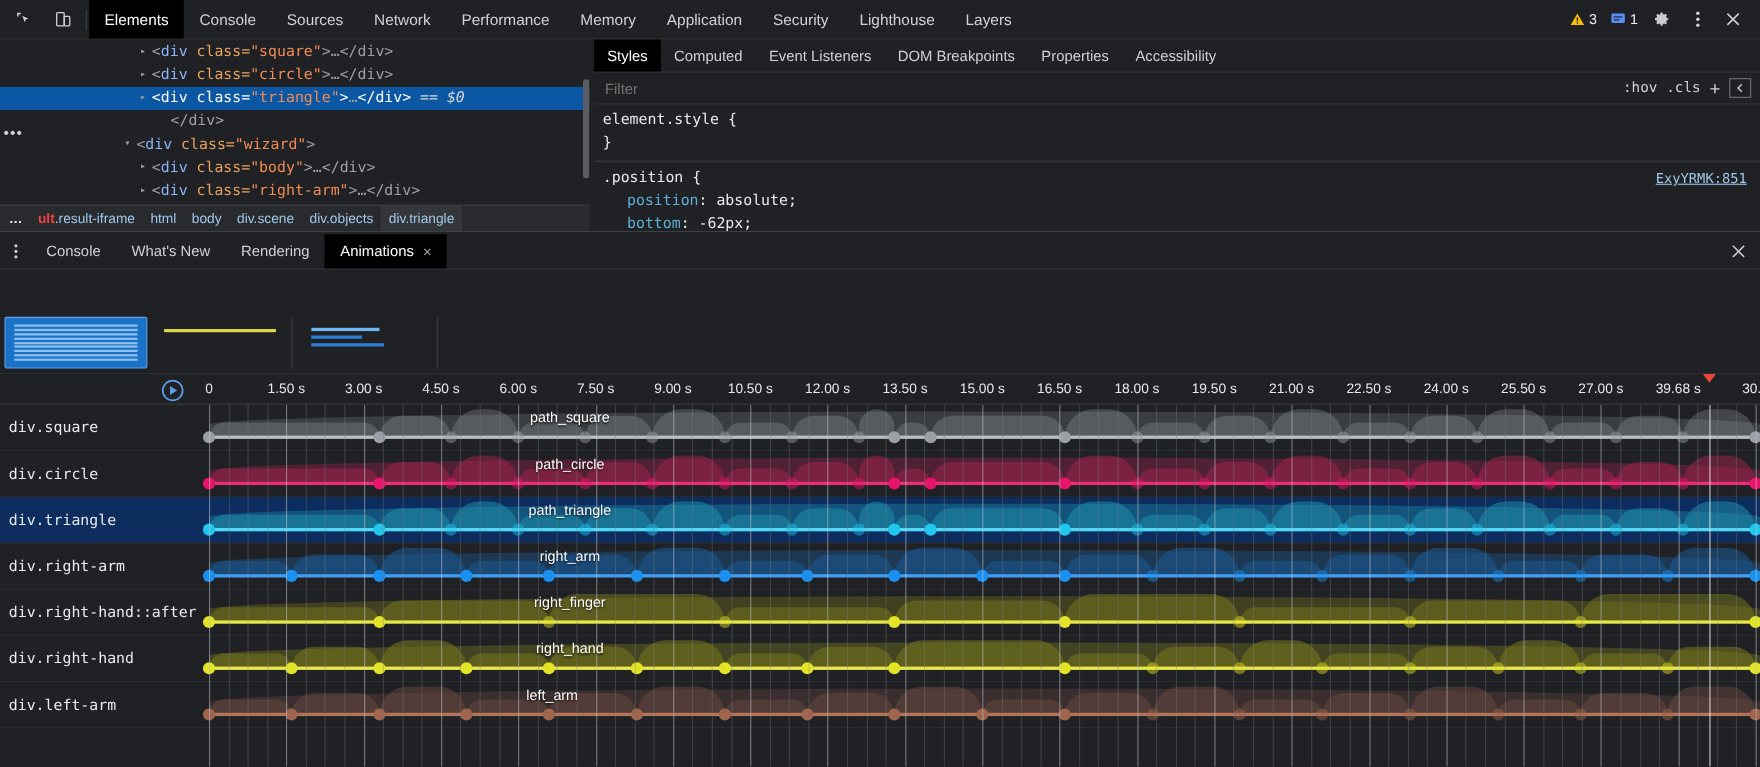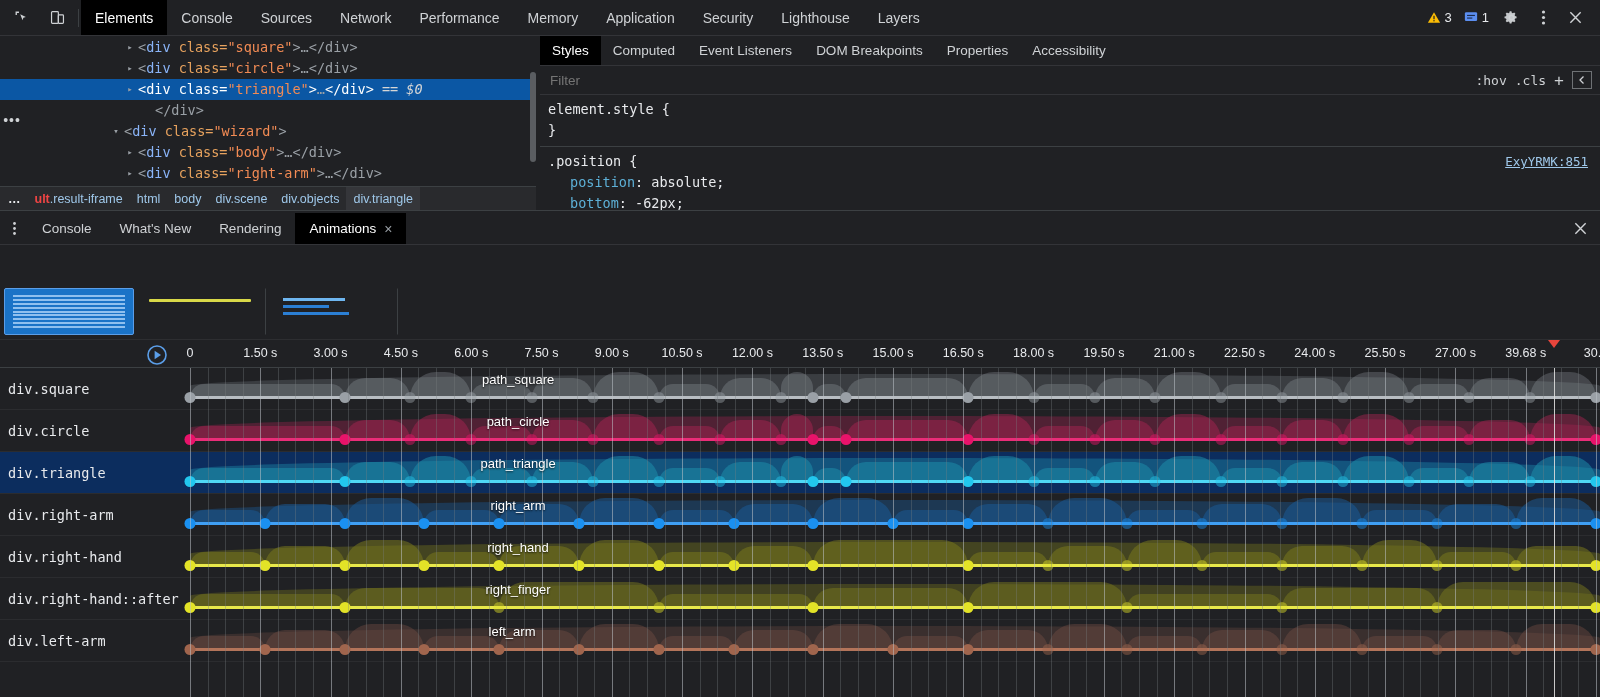--- a/index.html
+++ b/index.html
@@ -665,20 +665,49 @@
             <div class="kf" style="left: 468.667px; background: rgb(26, 144, 240);"></div>
             <div class="kf" style="left: 543.653px; background: rgb(26, 144, 240);"></div>
             <div class="kf" style="left: 623.327px; background: rgb(26, 144, 240);"></div>
             <div class="kf" style="left: 703px; background: rgb(26, 144, 240);"></div>
             <div class="kf" style="left: 777.987px; background: rgb(26, 144, 240);"></div>
             <div class="kf" style="left: 1406px; background: rgb(26, 144, 240);"></div>
             <div class="trackname" style="left: 328.067px; transform: translateX(-50%);">right_arm</div>
           </div>
         </div>
         <div class="arow">
+          <div class="rowname">div.right-hand::after</div>
+          <div class="track">
+            <div class="blob-layer">
+              <div style="position: absolute; left: 0px; right: 0px; bottom: 12px; height: 24px; background: rgba(120, 120, 30, 0.5); border-radius: 50% 50% 0px 0px; opacity: 0.75;"></div>
+              <div style="position: absolute; left: 0px; width: 154.66px; bottom: 12px; height: 14px; background: rgba(120, 120, 30, 0.5); border-radius: 77.33px 77.33px 0px 0px;"></div>
+              <div style="position: absolute; left: 154.66px; width: 154.66px; bottom: 12px; height: 20px; background: rgba(120, 120, 30, 0.5); border-radius: 77.33px 77.33px 0px 0px;"></div>
+              <div style="position: absolute; left: 309.32px; width: 159.347px; bottom: 12px; height: 26px; background: rgba(120, 120, 30, 0.5); border-radius: 79.6733px 79.6733px 0px 0px;"></div>
+              <div style="position: absolute; left: 468.667px; width: 154.66px; bottom: 12px; height: 14px; background: rgba(120, 120, 30, 0.5); border-radius: 77.33px 77.33px 0px 0px;"></div>
+              <div style="position: absolute; left: 623.327px; width: 154.66px; bottom: 12px; height: 20px; background: rgba(120, 120, 30, 0.5); border-radius: 77.33px 77.33px 0px 0px;"></div>
+              <div style="position: absolute; left: 777.987px; width: 159.347px; bottom: 12px; height: 26px; background: rgba(120, 120, 30, 0.5); border-radius: 79.6733px 79.6733px 0px 0px;"></div>
+              <div style="position: absolute; left: 937.333px; width: 154.66px; bottom: 12px; height: 14px; background: rgba(120, 120, 30, 0.5); border-radius: 77.33px 77.33px 0px 0px;"></div>
+              <div style="position: absolute; left: 1091.99px; width: 154.66px; bottom: 12px; height: 20px; background: rgba(120, 120, 30, 0.5); border-radius: 77.33px 77.33px 0px 0px;"></div>
+              <div style="position: absolute; left: 1246.65px; width: 159.347px; bottom: 12px; height: 26px; background: rgba(120, 120, 30, 0.5); border-radius: 79.6733px 79.6733px 0px 0px;"></div>
+            </div>
+            <div class="baseline" style="background: rgb(232, 232, 74);"></div>
+            <div class="kf dim" style="left: 309.32px; background: rgb(227, 227, 39);"></div>
+            <div class="kf dim" style="left: 468.667px; background: rgb(227, 227, 39);"></div>
+            <div class="kf dim" style="left: 937.333px; background: rgb(227, 227, 39);"></div>
+            <div class="kf dim" style="left: 1091.99px; background: rgb(227, 227, 39);"></div>
+            <div class="kf dim" style="left: 1246.65px; background: rgb(227, 227, 39);"></div>
+            <div class="kf" style="left: 0px; background: rgb(227, 227, 39);"></div>
+            <div class="kf" style="left: 154.66px; background: rgb(227, 227, 39);"></div>
+            <div class="kf" style="left: 623.327px; background: rgb(227, 227, 39);"></div>
+            <div class="kf" style="left: 777.987px; background: rgb(227, 227, 39);"></div>
+            <div class="kf" style="left: 1406px; background: rgb(227, 227, 39);"></div>
+            <div class="trackname" style="left: 328.067px; transform: translateX(-50%);">right_finger</div>
+          </div>
+        </div>
+        <div class="arow">
           <div class="rowname">div.right-hand</div>
           <div class="track">
             <div class="blob-layer">
               <div style="position: absolute; left: 0px; right: 0px; bottom: 12px; height: 24px; background: rgba(120, 120, 30, 0.55); border-radius: 50% 50% 0px 0px; opacity: 0.75;"></div>
               <div style="position: absolute; left: 0px; width: 74.9867px; bottom: 12px; height: 14px; background: rgba(120, 120, 30, 0.55); border-radius: 37.4933px 37.4933px 0px 0px;"></div>
               <div style="position: absolute; left: 74.9867px; width: 79.6733px; bottom: 12px; height: 20px; background: rgba(120, 120, 30, 0.55); border-radius: 39.8367px 39.8367px 0px 0px;"></div>
               <div style="position: absolute; left: 154.66px; width: 79.6733px; bottom: 12px; height: 26px; background: rgba(120, 120, 30, 0.55); border-radius: 39.8367px 39.8367px 0px 0px;"></div>
               <div style="position: absolute; left: 234.333px; width: 74.9867px; bottom: 12px; height: 14px; background: rgba(120, 120, 30, 0.55); border-radius: 37.4933px 37.4933px 0px 0px;"></div>
               <div style="position: absolute; left: 309.32px; width: 79.6733px; bottom: 12px; height: 20px; background: rgba(120, 120, 30, 0.55); border-radius: 39.8367px 39.8367px 0px 0px;"></div>
               <div style="position: absolute; left: 388.993px; width: 79.6733px; bottom: 12px; height: 26px; background: rgba(120, 120, 30, 0.55); border-radius: 39.8367px 39.8367px 0px 0px;"></div>
@@ -707,49 +736,20 @@
             <div class="kf" style="left: 154.66px; background: rgb(227, 227, 39);"></div>
             <div class="kf" style="left: 234.333px; background: rgb(227, 227, 39);"></div>
             <div class="kf" style="left: 309.32px; background: rgb(227, 227, 39);"></div>
             <div class="kf" style="left: 388.993px; background: rgb(227, 227, 39);"></div>
             <div class="kf" style="left: 468.667px; background: rgb(227, 227, 39);"></div>
             <div class="kf" style="left: 543.653px; background: rgb(227, 227, 39);"></div>
             <div class="kf" style="left: 623.327px; background: rgb(227, 227, 39);"></div>
             <div class="kf" style="left: 777.987px; background: rgb(227, 227, 39);"></div>
             <div class="kf" style="left: 1406px; background: rgb(227, 227, 39);"></div>
             <div class="trackname" style="left: 328.067px; transform: translateX(-50%);">right_hand</div>
-          </div>
-        </div>
-        <div class="arow">
-          <div class="rowname">div.right-hand::after</div>
-          <div class="track">
-            <div class="blob-layer">
-              <div style="position: absolute; left: 0px; right: 0px; bottom: 12px; height: 24px; background: rgba(120, 120, 30, 0.5); border-radius: 50% 50% 0px 0px; opacity: 0.75;"></div>
-              <div style="position: absolute; left: 0px; width: 154.66px; bottom: 12px; height: 14px; background: rgba(120, 120, 30, 0.5); border-radius: 77.33px 77.33px 0px 0px;"></div>
-              <div style="position: absolute; left: 154.66px; width: 154.66px; bottom: 12px; height: 20px; background: rgba(120, 120, 30, 0.5); border-radius: 77.33px 77.33px 0px 0px;"></div>
-              <div style="position: absolute; left: 309.32px; width: 159.347px; bottom: 12px; height: 26px; background: rgba(120, 120, 30, 0.5); border-radius: 79.6733px 79.6733px 0px 0px;"></div>
-              <div style="position: absolute; left: 468.667px; width: 154.66px; bottom: 12px; height: 14px; background: rgba(120, 120, 30, 0.5); border-radius: 77.33px 77.33px 0px 0px;"></div>
-              <div style="position: absolute; left: 623.327px; width: 154.66px; bottom: 12px; height: 20px; background: rgba(120, 120, 30, 0.5); border-radius: 77.33px 77.33px 0px 0px;"></div>
-              <div style="position: absolute; left: 777.987px; width: 159.347px; bottom: 12px; height: 26px; background: rgba(120, 120, 30, 0.5); border-radius: 79.6733px 79.6733px 0px 0px;"></div>
-              <div style="position: absolute; left: 937.333px; width: 154.66px; bottom: 12px; height: 14px; background: rgba(120, 120, 30, 0.5); border-radius: 77.33px 77.33px 0px 0px;"></div>
-              <div style="position: absolute; left: 1091.99px; width: 154.66px; bottom: 12px; height: 20px; background: rgba(120, 120, 30, 0.5); border-radius: 77.33px 77.33px 0px 0px;"></div>
-              <div style="position: absolute; left: 1246.65px; width: 159.347px; bottom: 12px; height: 26px; background: rgba(120, 120, 30, 0.5); border-radius: 79.6733px 79.6733px 0px 0px;"></div>
-            </div>
-            <div class="baseline" style="background: rgb(232, 232, 74);"></div>
-            <div class="kf dim" style="left: 309.32px; background: rgb(227, 227, 39);"></div>
-            <div class="kf dim" style="left: 468.667px; background: rgb(227, 227, 39);"></div>
-            <div class="kf dim" style="left: 937.333px; background: rgb(227, 227, 39);"></div>
-            <div class="kf dim" style="left: 1091.99px; background: rgb(227, 227, 39);"></div>
-            <div class="kf dim" style="left: 1246.65px; background: rgb(227, 227, 39);"></div>
-            <div class="kf" style="left: 0px; background: rgb(227, 227, 39);"></div>
-            <div class="kf" style="left: 154.66px; background: rgb(227, 227, 39);"></div>
-            <div class="kf" style="left: 623.327px; background: rgb(227, 227, 39);"></div>
-            <div class="kf" style="left: 777.987px; background: rgb(227, 227, 39);"></div>
-            <div class="kf" style="left: 1406px; background: rgb(227, 227, 39);"></div>
-            <div class="trackname" style="left: 328.067px; transform: translateX(-50%);">right_finger</div>
           </div>
         </div>
         <div class="arow">
           <div class="rowname">div.left-arm</div>
           <div class="track">
             <div class="blob-layer">
               <div style="position: absolute; left: 0px; right: 0px; bottom: 12px; height: 24px; background: rgba(120, 80, 70, 0.4); border-radius: 50% 50% 0px 0px; opacity: 0.75;"></div>
               <div style="position: absolute; left: 0px; width: 74.9867px; bottom: 12px; height: 14px; background: rgba(120, 80, 70, 0.4); border-radius: 37.4933px 37.4933px 0px 0px;"></div>
               <div style="position: absolute; left: 74.9867px; width: 79.6733px; bottom: 12px; height: 20px; background: rgba(120, 80, 70, 0.4); border-radius: 39.8367px 39.8367px 0px 0px;"></div>
               <div style="position: absolute; left: 154.66px; width: 79.6733px; bottom: 12px; height: 26px; background: rgba(120, 80, 70, 0.4); border-radius: 39.8367px 39.8367px 0px 0px;"></div>
@@ -782,21 +782,21 @@
             <div class="kf" style="left: 154.66px; background: rgb(160, 101, 77);"></div>
             <div class="kf" style="left: 234.333px; background: rgb(160, 101, 77);"></div>
             <div class="kf" style="left: 309.32px; background: rgb(160, 101, 77);"></div>
             <div class="kf" style="left: 388.993px; background: rgb(160, 101, 77);"></div>
             <div class="kf" style="left: 468.667px; background: rgb(160, 101, 77);"></div>
             <div class="kf" style="left: 543.653px; background: rgb(160, 101, 77);"></div>
             <div class="kf" style="left: 623.327px; background: rgb(160, 101, 77);"></div>
             <div class="kf" style="left: 703px; background: rgb(160, 101, 77);"></div>
             <div class="kf" style="left: 777.987px; background: rgb(160, 101, 77);"></div>
             <div class="kf" style="left: 1406px; background: rgb(160, 101, 77);"></div>
-            <div class="trackname" style="left: 322px; transform: translateX(-50%);">left_arm</div>
+            <div class="trackname" style="left: 312px; transform: translateX(-50%);">left_arm</div>
           </div>
         </div>
       </div>
     <div class="gridlines" id="gridlines">
         <div class="gline" style="left: 0px;"></div>
         <div class="gline minor" style="left: 17.575px;"></div>
         <div class="gline minor" style="left: 35.15px;"></div>
         <div class="gline minor" style="left: 52.725px;"></div>
         <div class="gline" style="left: 70.3px;"></div>
         <div class="gline minor" style="left: 87.875px;"></div>

